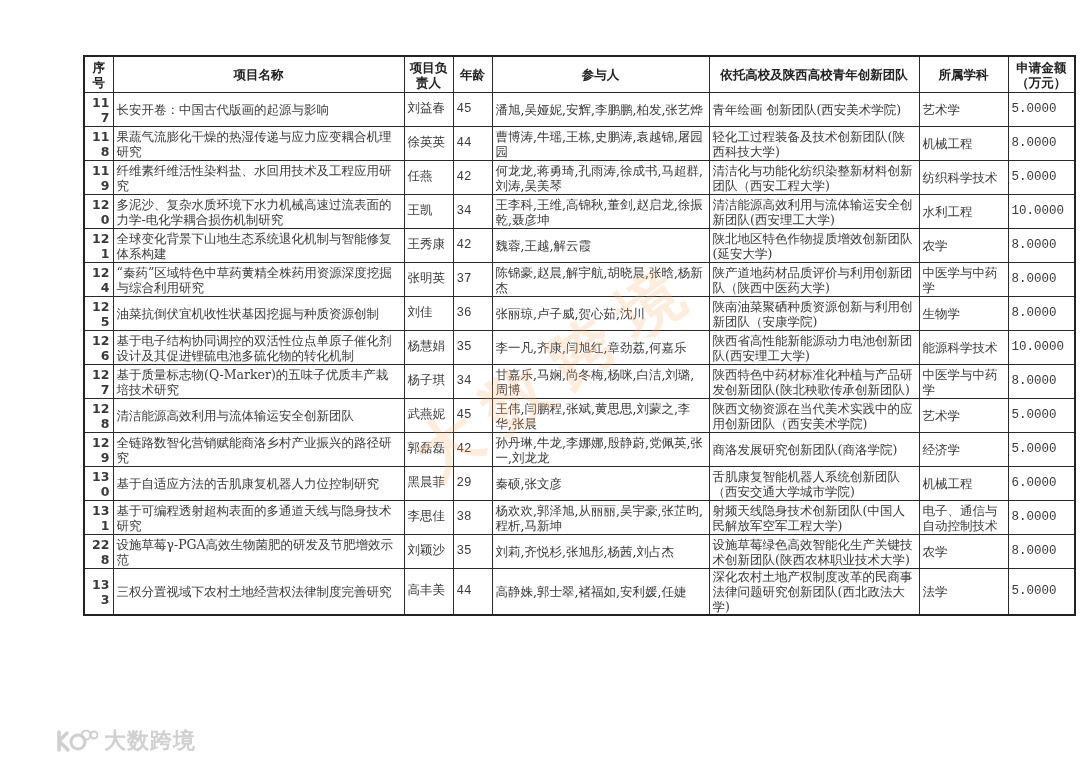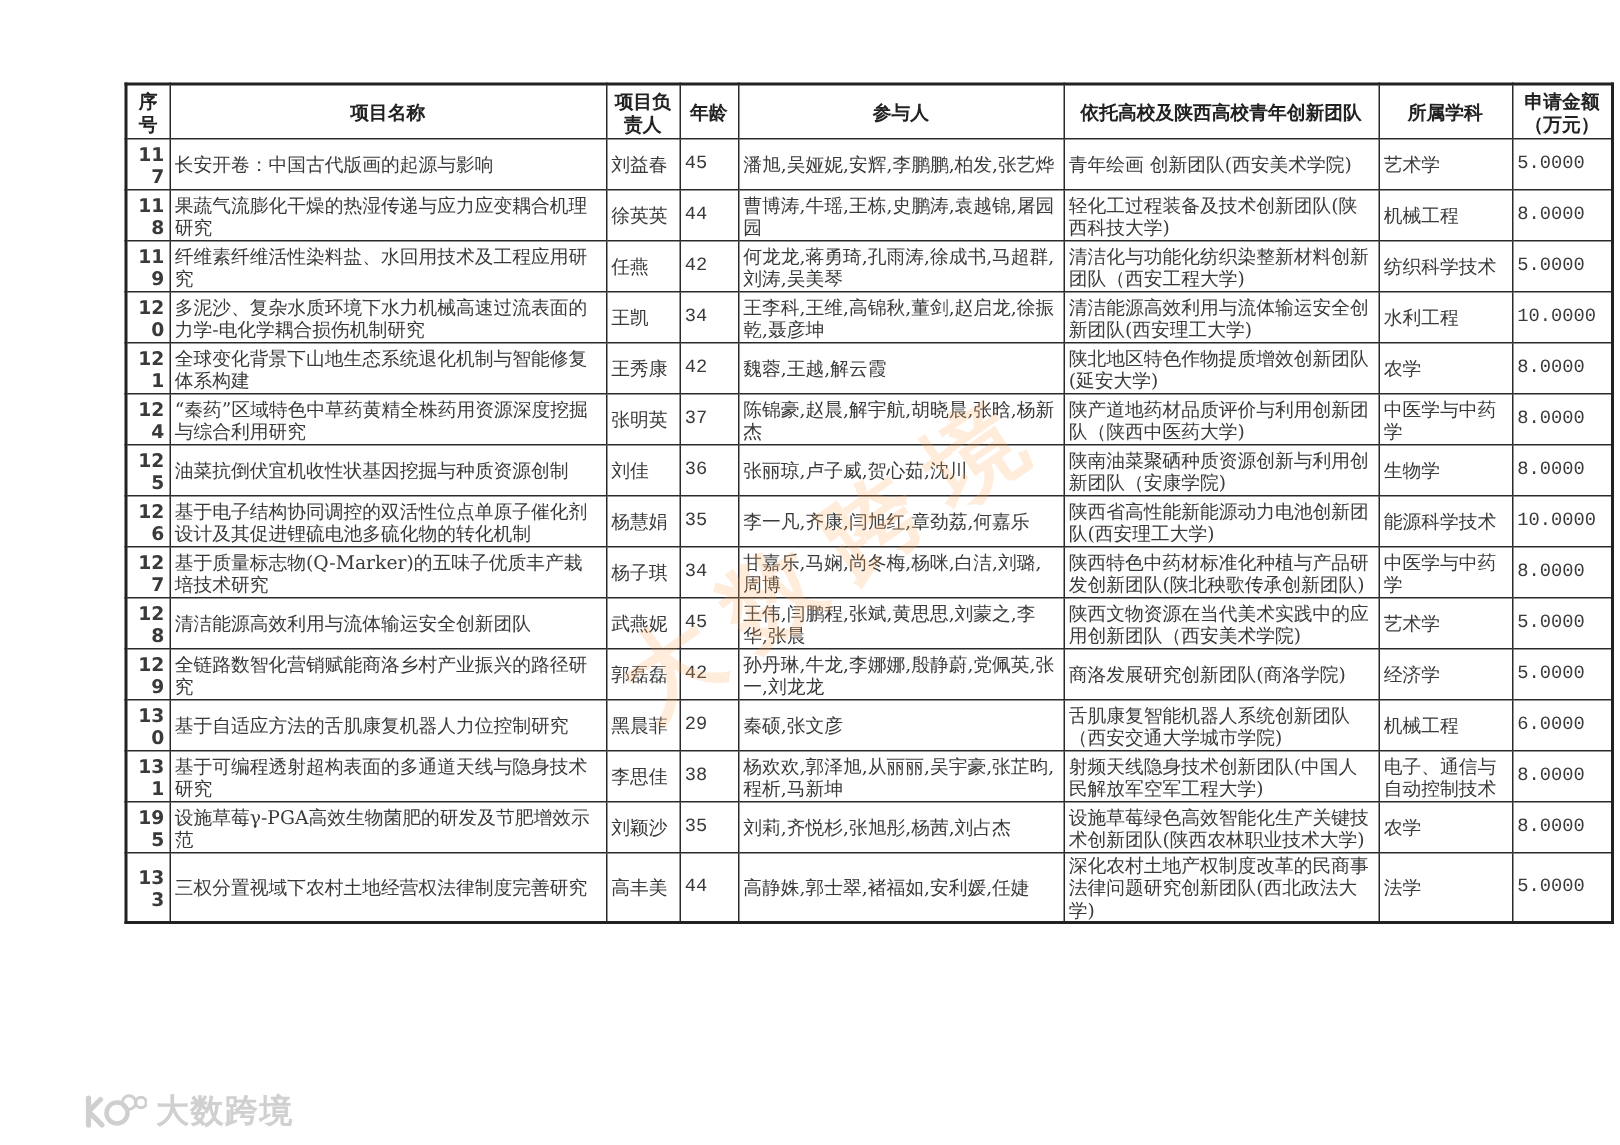--- a/index.html
+++ b/index.html
@@ -29,21 +29,21 @@
     font-size: 12.5px;
     color: #222;
     text-align: center;
   }
   table.grant-table td { height: 33px; color: #3a3a3a; }
   td.col-no {
     font-family: "DejaVu Sans", "Liberation Sans", sans-serif;
     font-size: 14.5px; font-weight: bold; color: #222; text-align: right; padding: 0 1px;
   }
   td.col-age, td.col-amount { font-family: Liberation Mono, monospace; font-size: 13px; }
-  td.col-leader { font-size: 13px; }
+  td.col-leader { font-size: 13px; font-family: Liberation Mono, monospace; }
   td.col-subject { font-size: 13px; }
   .watermark {
     position: absolute; left: 330px; top: 300px; width: 360px; height: 140px;
     transform: rotate(-35deg); transform-origin: center;
     color: rgba(255, 170, 90, 0.22);
     font-family: "DejaVu Sans", sans-serif; font-size: 64px; font-weight: bold;
     letter-spacing: 18px; pointer-events: none; text-align: center; line-height: 140px;
   }
   .brand-logo {
     position: absolute; left: 10px; top: 726px; height: 30px;
@@ -209,21 +209,21 @@
           <td class="col-no">131</td>
           <td class="col-name">基于可编程透射超构表面的多通道天线与隐身技术研究</td>
           <td class="col-leader">李思佳</td>
           <td class="col-age">38</td>
           <td class="col-participants">杨欢欢,郭泽旭,从丽丽,吴宇豪,张芷昀,程析,马新坤</td>
           <td class="col-team">射频天线隐身技术创新团队(中国人民解放军空军工程大学)</td>
           <td class="col-subject">电子、通信与自动控制技术</td>
           <td class="col-amount">8.0000</td>
         </tr>
         <tr>
-          <td class="col-no">195</td>
+          <td class="col-no">228</td>
           <td class="col-name">设施草莓γ-PGA高效生物菌肥的研发及节肥增效示范</td>
           <td class="col-leader">刘颖沙</td>
           <td class="col-age">35</td>
           <td class="col-participants">刘莉,齐悦杉,张旭彤,杨茜,刘占杰</td>
           <td class="col-team">设施草莓绿色高效智能化生产关键技术创新团队(陕西农林职业技术大学)</td>
           <td class="col-subject">农学</td>
           <td class="col-amount">8.0000</td>
         </tr>
         <tr>
           <td class="col-no">133</td>

